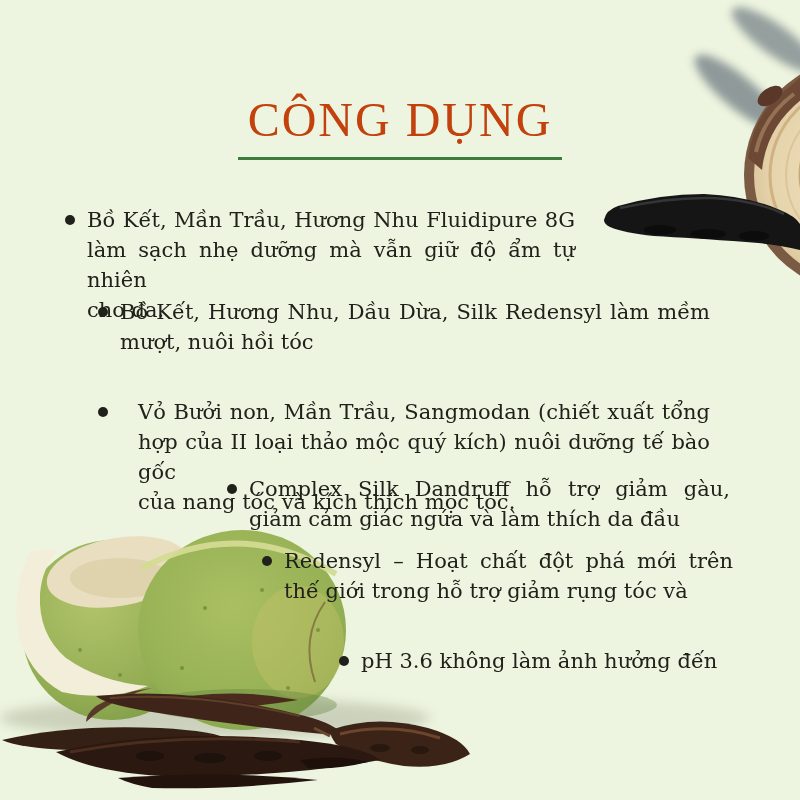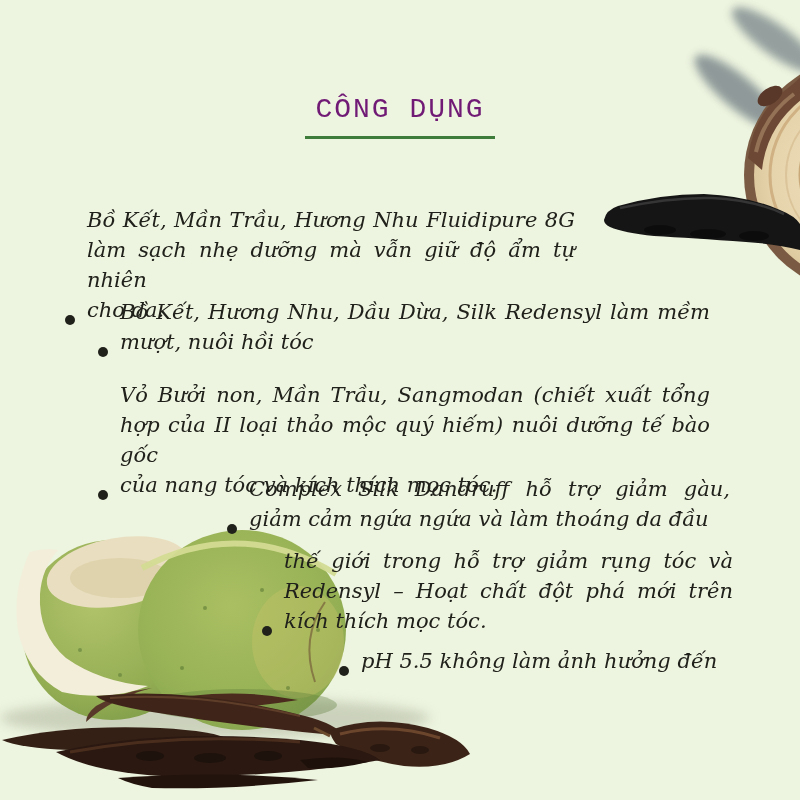--- a/index.html
+++ b/index.html
@@ -11,44 +11,44 @@
     font-family:"DejaVu Serif", serif;
   }
   
   .deco-top-right{position:absolute;top:0;right:0;}
   .deco-bottom-left{position:absolute;left:0;bottom:0;}
 
   
   .title-wrap{position:absolute;top:95px;left:0;right:0;text-align:center;}
   .title{
     display:inline-block;
-    font-family:Liberation Mono, monospace;
+    font-family:Liberation Serif, serif;
     font-weight:400;
-    font-size:28px;
+    font-size:48px;
     letter-spacing:2px;
-    color:#701a75;
+    color:#c2410c;
     border-bottom:3px solid #3e7c3b;
     padding:0 10px 12px 10px;
     margin:0;
     line-height:1.05;
   }
 
   
-  .bullet{position:absolute;display:flex;align-items:flex-end;font-style:italic;}
+  .bullet{position:absolute;display:flex;align-items:flex-start;}
   .dot{
     flex:0 0 10px;width:10px;height:10px;border-radius:50%;
     background:#20211b;margin:10px 12px 0 0;
   }
   .bt{margin:0;flex:1;font-size:21px;line-height:30px;color:#20211b;}
   .bt span{display:block;text-align:justify;text-align-last:justify;}
   .bt span:last-child{text-align-last:auto;}
 
   .b1{top:205px;left:65px;width:510px;}
   .b2{top:297px;left:98px;width:612px;}
-  .b3{top:380px;left:98px;width:612px;}
+  .b3{top:397px;left:98px;width:612px;gap:18px;}
   .b4{top:474px;left:227px;width:503px;}
   .b5{top:546px;left:262px;width:471px;}
   .b6{top:646px;left:339px;width:414px;}
 </style>
 </head>
 <body>
 
 <div class="poster">
 
   <svg class="deco-top-right" width="260" height="360" viewBox="0 0 260 360" aria-hidden="true">
@@ -165,42 +165,41 @@
     <p class="bt">
       <span>Bồ Kết, Hương Nhu, Dầu Dừa, Silk Redensyl làm mềm</span>
       <span>mượt, nuôi hồi tóc</span>
     </p>
   </div>
 
   <div class="bullet b3">
     <span class="dot"></span>
     <p class="bt">
       <span>Vỏ Bưởi non, Mần Trầu, Sangmodan (chiết xuất tổng</span>
-      <span>hợp của II loại thảo mộc quý hiếm) nuôi dưỡng tế bào gốc</span>
+      <span>hợp của II loại thảo mộc quý kích) nuôi dưỡng tế bào gốc</span>
       <span>của nang tóc và kích thích mọc tóc.</span>
     </p>
   </div>
 
   <div class="bullet b4">
     <span class="dot"></span>
     <p class="bt">
       <span>Complex Silk Dandruff hỗ trợ giảm gàu,</span>
-      <span>giảm cảm ngứa ngứa và làm thoáng da đầu</span>
+      <span>giảm cảm giác ngứa và làm thích da đầu</span>
     </p>
   </div>
 
   <div class="bullet b5">
     <span class="dot"></span>
     <p class="bt">
+      <span>Redensyl – Hoạt chất đột phá mới trên</span>
       <span>thế giới trong hỗ trợ giảm rụng tóc và</span>
-      <span>Redensyl – Hoạt chất đột phá mới trên</span>
-      <span>kích thích mọc tóc.</span>
     </p>
   </div>
 
   <div class="bullet b6">
     <span class="dot"></span>
     <p class="bt">
-      <span>pH 5.5 không làm ảnh hưởng đến</span>
+      <span>pH 3.6 không làm ảnh hưởng đến</span>
     </p>
   </div>
 
 </div>
 
 </body></html>

